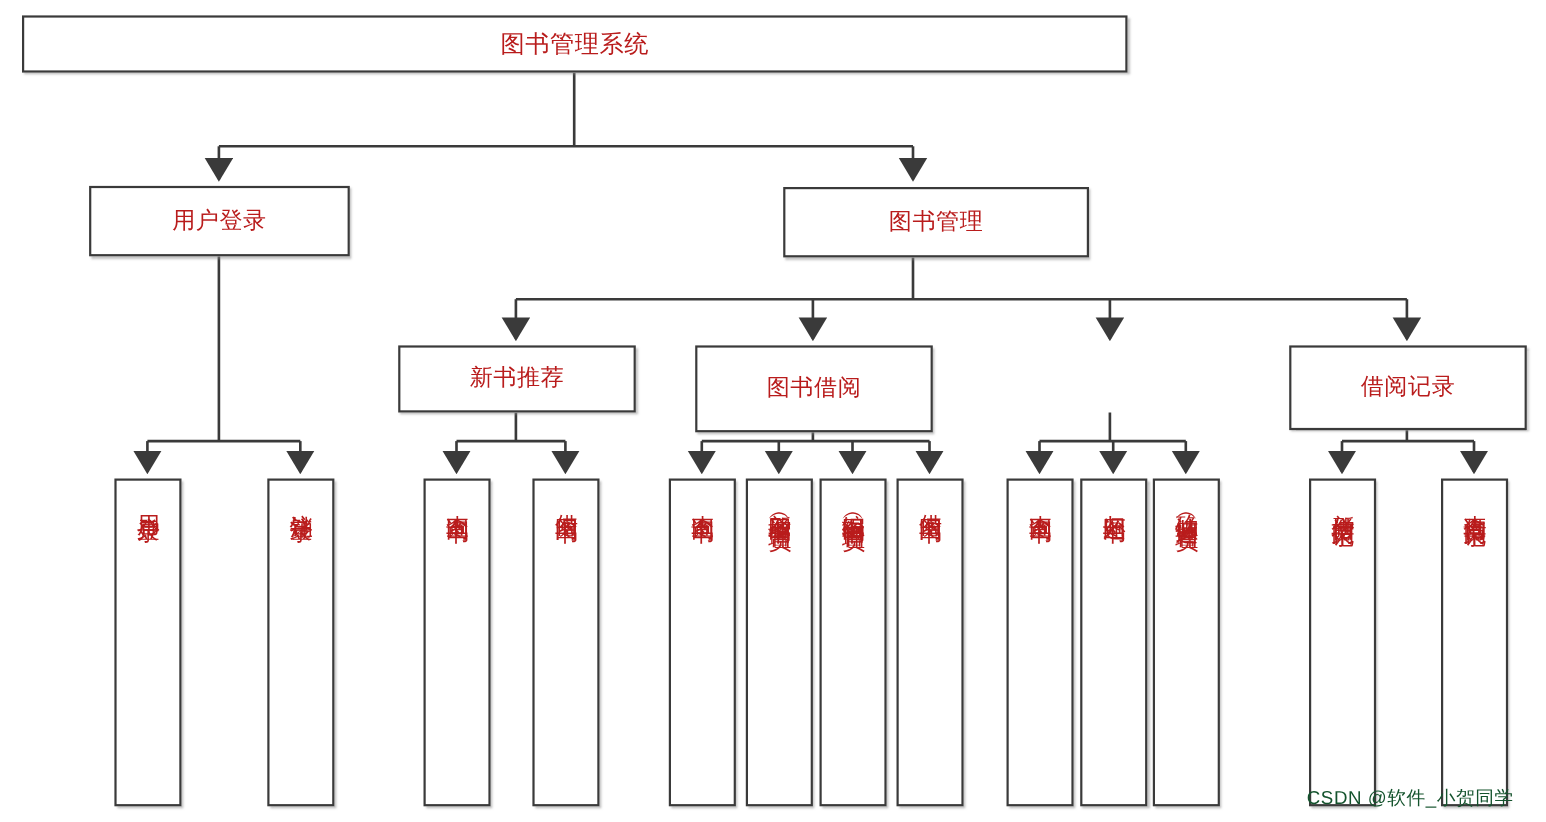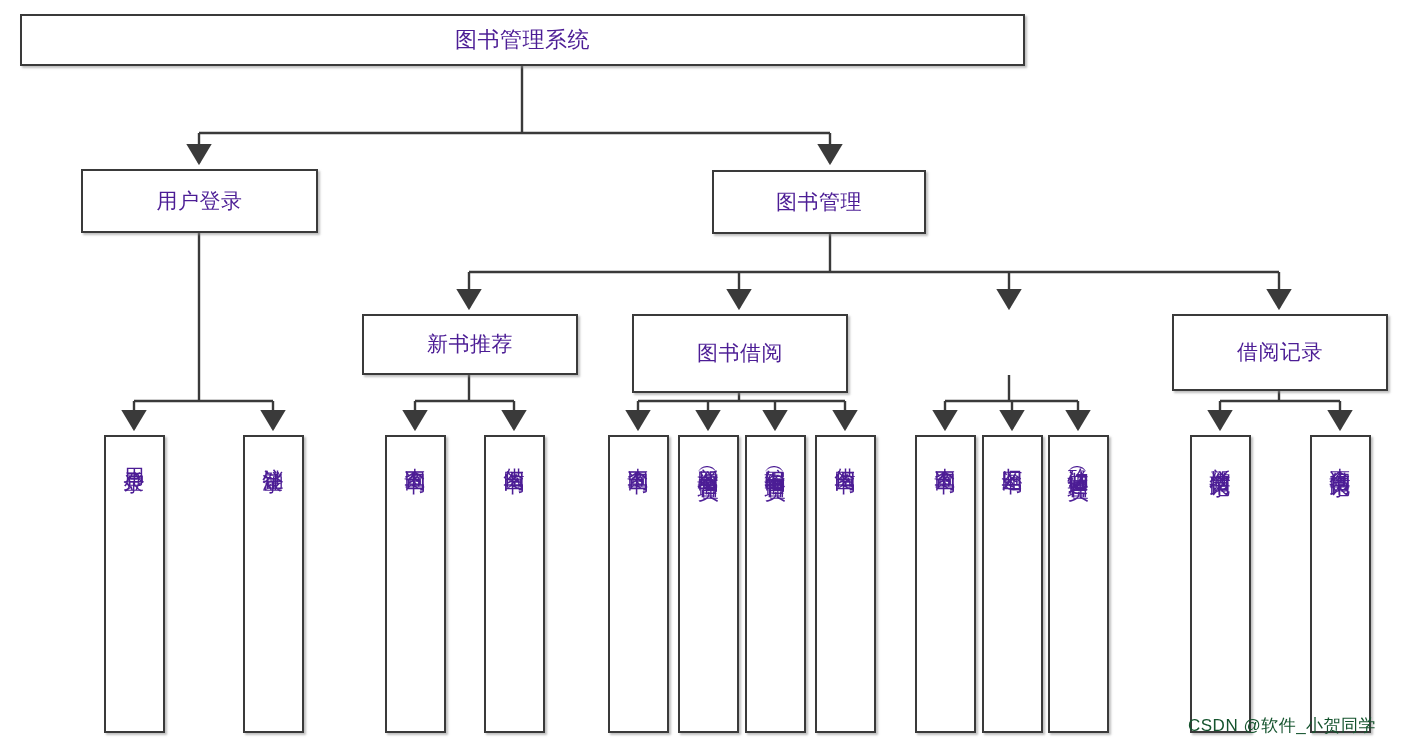--- a/index.html
+++ b/index.html
@@ -26,21 +26,21 @@
   }
   .node {
     position: absolute;
     box-sizing: border-box;
     background: #ffffff;
     border: 2px solid #3a3a3a;
     box-shadow: 2px 2px 2px rgba(140,140,140,0.55);
     display: flex;
     align-items: center;
     justify-content: center;
-    color: #4c1d95;
+    color: #b91c1c;
   }
   .node .label {
     text-align: center;
     line-height: 1.18;
     white-space: nowrap;
   }
   
   .node.horiz .label {
     font-size: 21px;
     letter-spacing: 0.5px;
@@ -123,21 +123,21 @@
     </g>
   </svg>
 
   <div class="node horiz root" style="left:20px; top:14px; width:1005px; height:52px;">
     <span class="label">图书管理系统</span>
   </div>
 
   <div class="node horiz" style="left:81px; top:169px; width:237px; height:64px;">
     <span class="label">用户登录</span>
   </div>
-  <div class="node horiz" style="left:712px; top:170px; width:214px; height:64px;">
+  <div class="node horiz" style="left:712px; top:170px; width:278px; height:64px;">
     <span class="label">图书管理</span>
   </div>
 
   <div class="node horiz" style="left:362px; top:314px; width:216px; height:61px;">
     <span class="label">新书推荐</span>
   </div>
   <div class="node horiz" style="left:632px; top:314px; width:216px; height:79px;">
     <span class="label">图书借阅</span>
   </div>
   <div class="node horiz" style="left:1172px; top:314px; width:216px; height:77px;">

